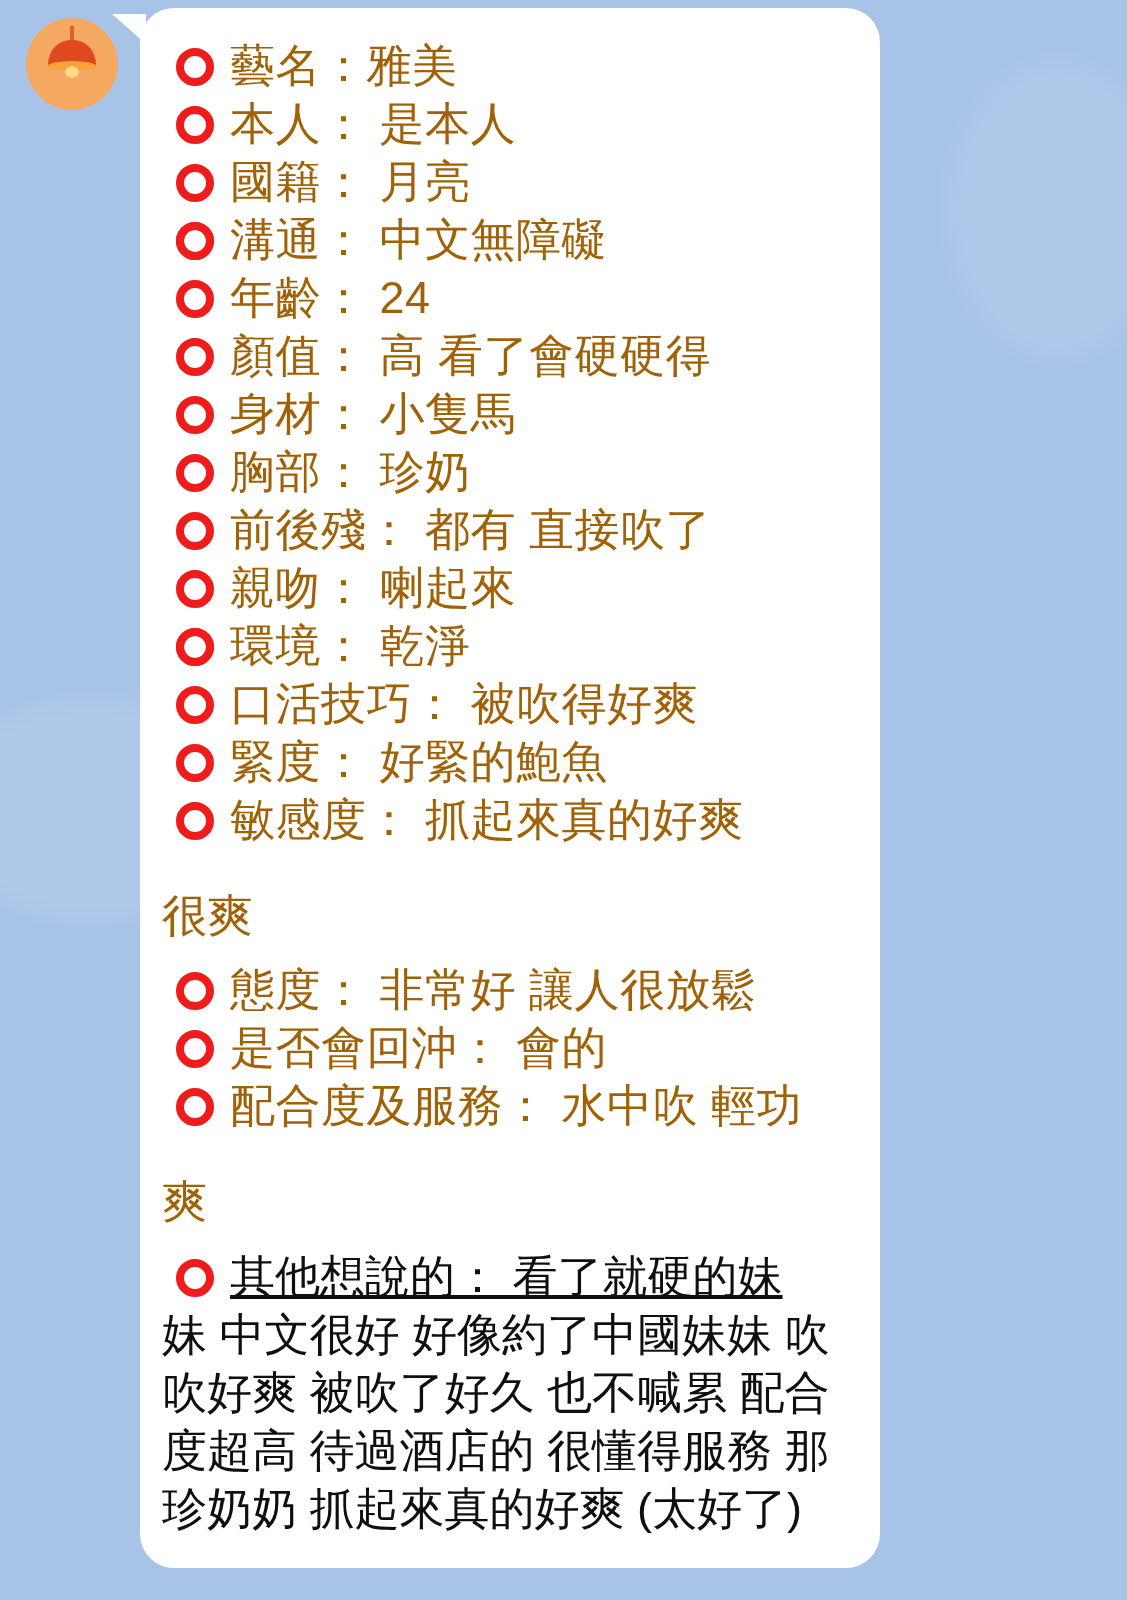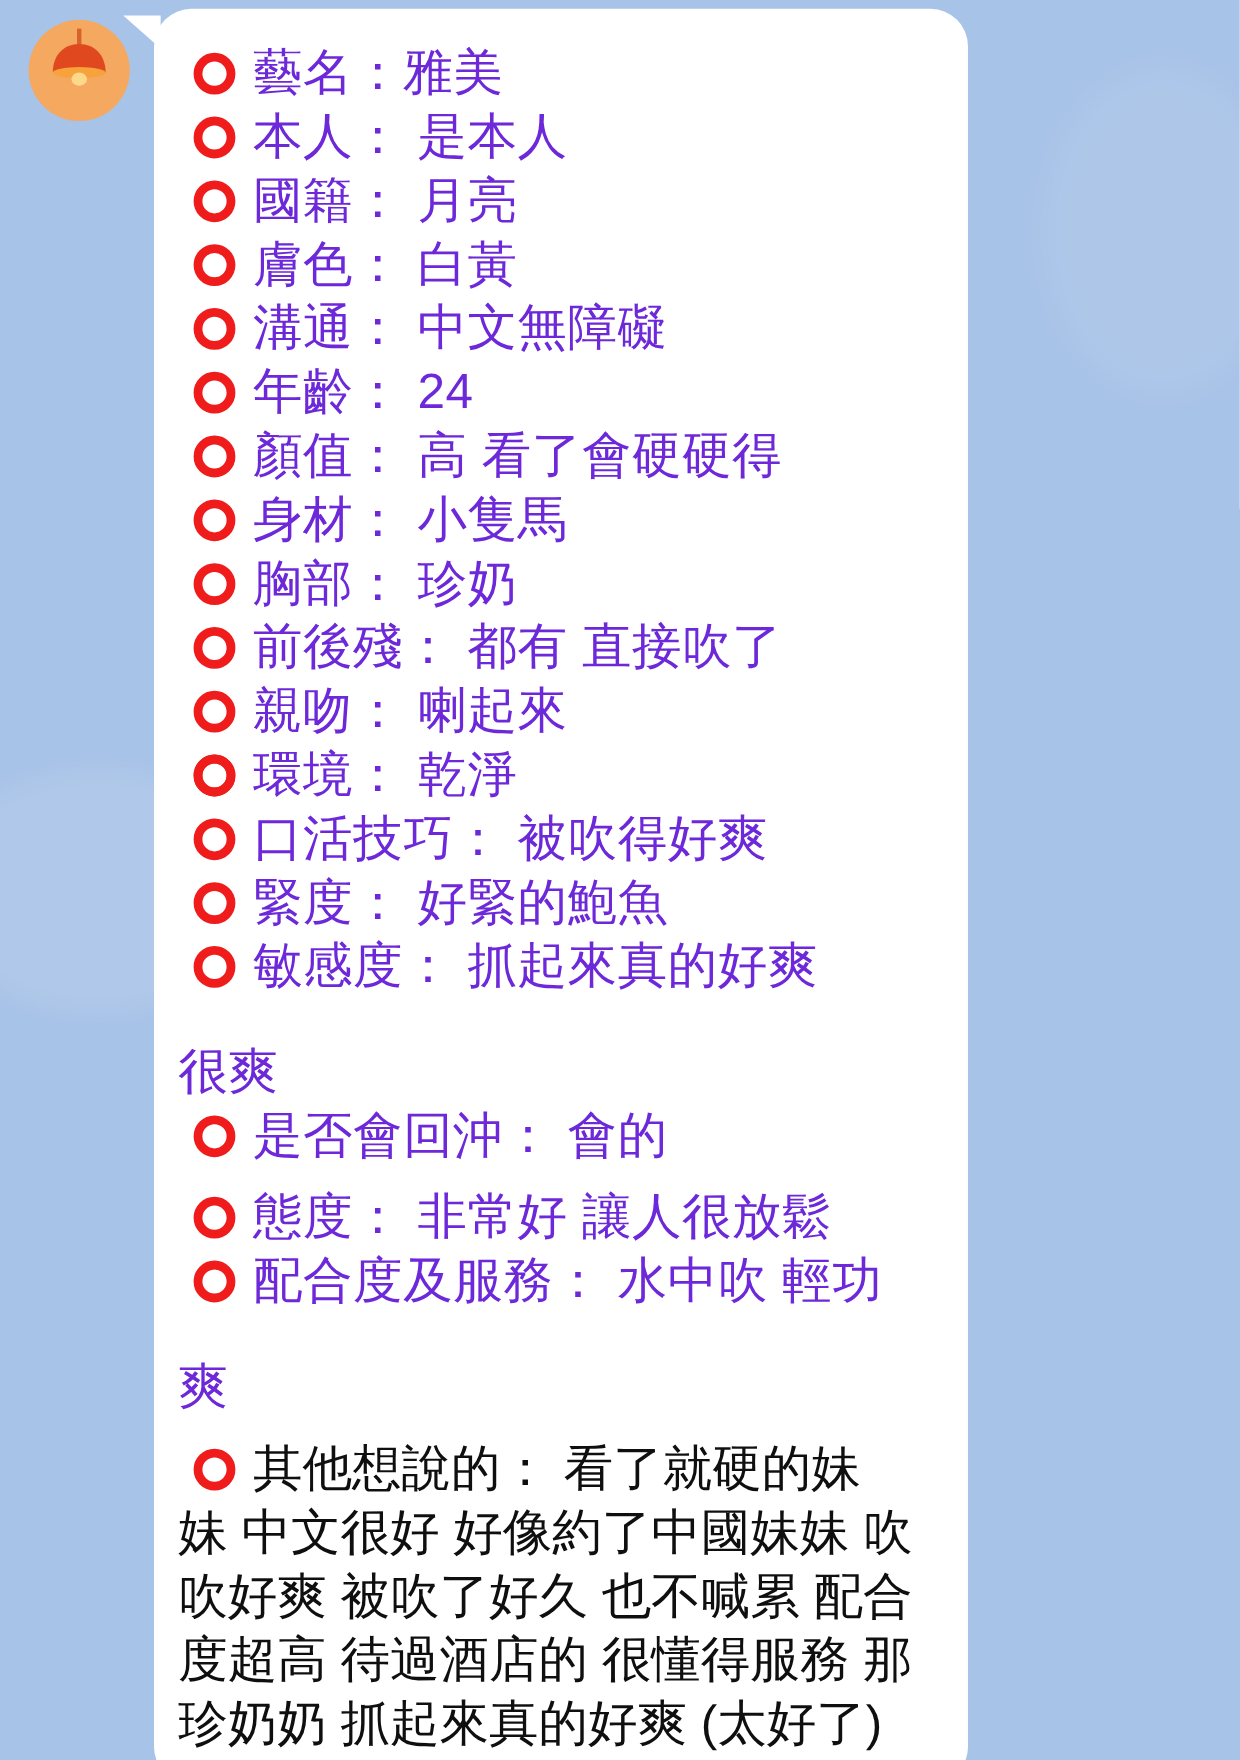--- a/index.html
+++ b/index.html
@@ -73,21 +73,21 @@
     border-bottom: 30px solid transparent;
   }
 
   .line {
     display: block;
     position: relative;
     padding-left: 68px;
     margin-bottom: 2px;
     font-size: 45px;
     line-height: 56px;
-    color: #6d28d9;
+    color: #a16207;
     letter-spacing: 0.5px;
     word-break: break-word;
   }
   .line.noindent { padding-left: 0; margin-top: 40px; }
   .bullet {
     position: absolute;
     left: 14px;
     top: 10px;
     width: 38px;
     height: 38px;
@@ -106,20 +106,21 @@
     margin-top: 18px;
     text-indent: 0;
   }
   .para .bullet { top: 11px; }
   .para-body {
     display: block;
     margin-left: -68px;
   }
   .para-first {
     display: inline;
+    text-decoration: underline;
   }
 </style>
 </head>
 <body>
 
 <div class="wallpaper-shade-1"></div>
 <div class="wallpaper-shade-2"></div>
 
 <div class="avatar">
   <svg width="92" height="92" viewBox="0 0 92 92">
@@ -144,21 +145,20 @@
     <span>本人： 是本人</span>
   </span>
 
   <span class="line">
     <span class="bullet"></span>
     <span>國籍： 月亮</span>
   </span>
 
   <span class="line">
     <span class="bullet"></span>
-    <span>膚色： 白黃</span>
   </span>
 
   <span class="line">
     <span class="bullet"></span>
     <span>溝通： 中文無障礙</span>
   </span>
 
   <span class="line">
     <span class="bullet"></span>
     <span>年齡： 24</span>
@@ -210,28 +210,28 @@
 
   <span class="line">
     <span class="bullet"></span>
     <span>敏感度： 抓起來真的好爽</span>
   </span>
 
   <span class="line noindent">
     <span>很爽</span>
   </span>
 
+  <span class="line gap">
+    <span class="bullet"></span>
+    <span>態度： 非常好 讓人很放鬆</span>
+  </span>
+
   <span class="line">
     <span class="bullet"></span>
     <span>是否會回沖： 會的</span>
-  </span>
-
-  <span class="line gap">
-    <span class="bullet"></span>
-    <span>態度： 非常好 讓人很放鬆</span>
   </span>
 
   <span class="line">
     <span class="bullet"></span>
     <span>配合度及服務： 水中吹 輕功</span>
   </span>
 
   <span class="line noindent">
     <span>爽</span>
   </span>

